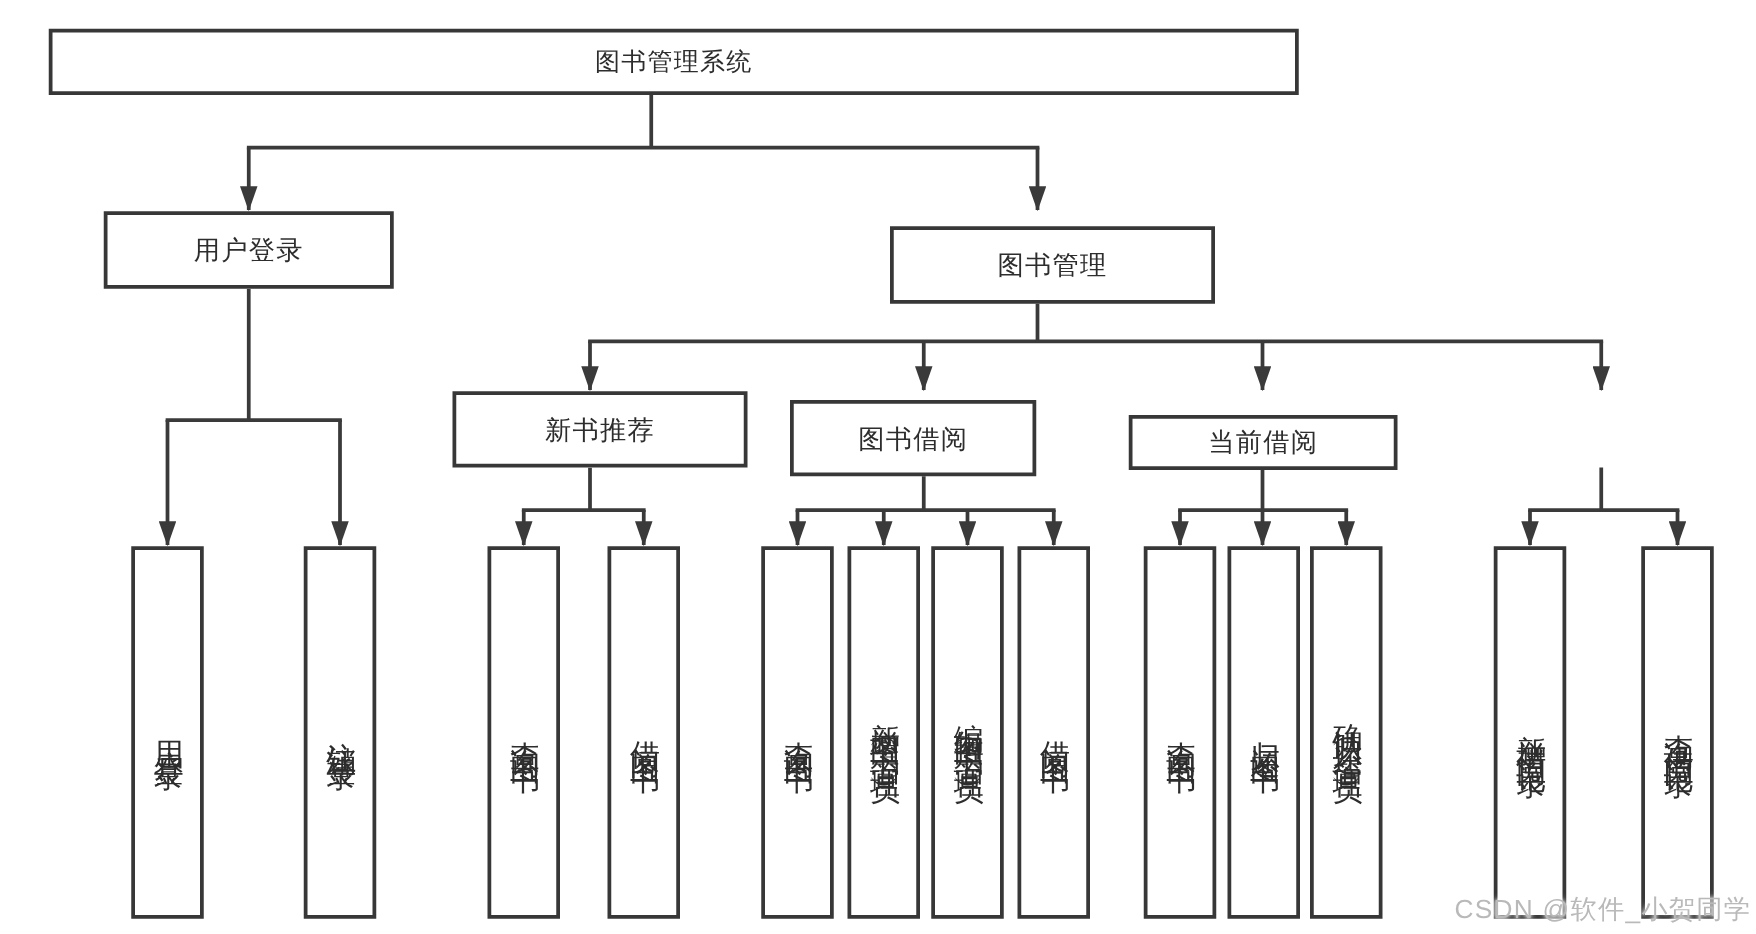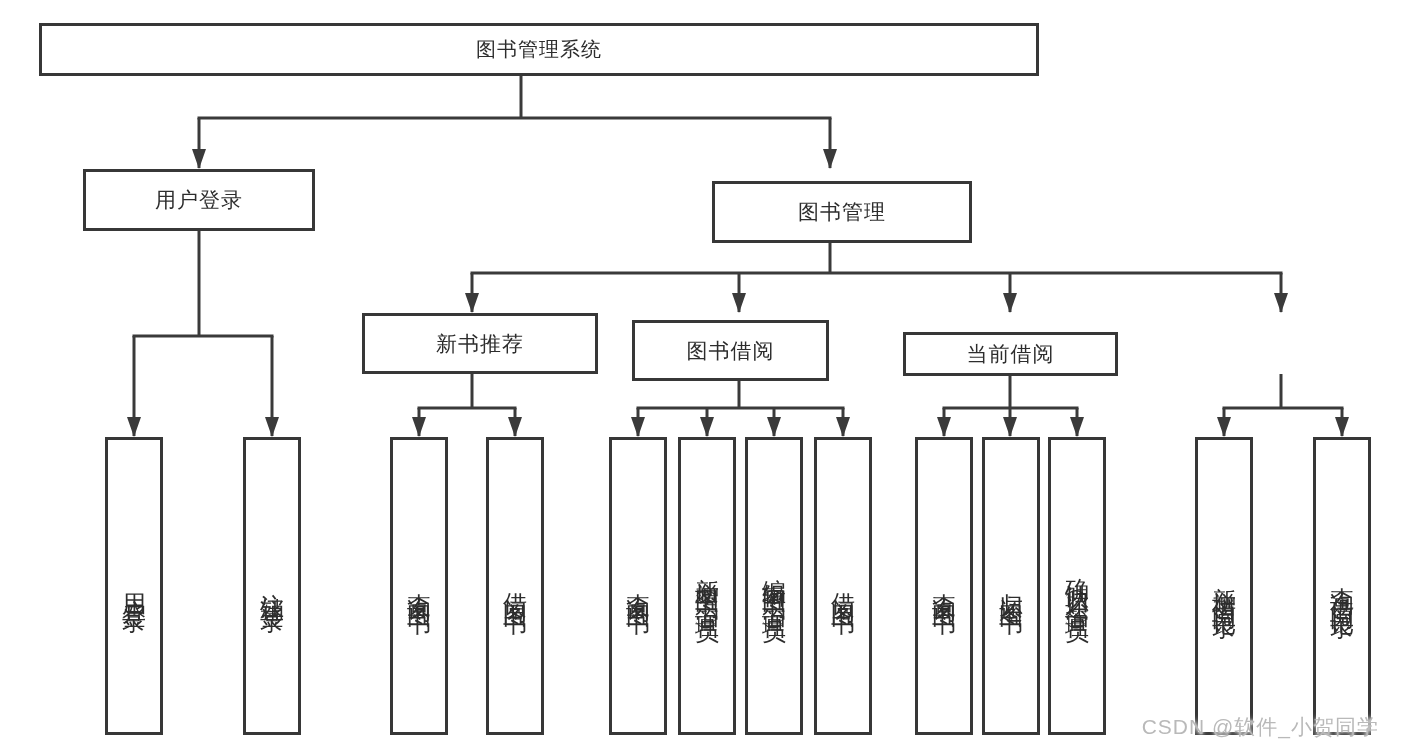--- a/index.html
+++ b/index.html
@@ -53,21 +53,21 @@
     text-orientation: mixed;
     font-size: 24px;
     line-height: 1;
     letter-spacing: 6px;
     color: #2d2d2d;
     white-space: nowrap;
   }
 
   .watermark {
     position: absolute;
-    right: 26px;
+    right: 4px;
     bottom: 6px;
     z-index: 3;
     font-size: 21px;
     color: #b9b9b9;
     text-shadow: 0 0 3px #ffffff, 0 0 6px #ffffff;
     letter-spacing: 1px;
     margin-top: 24px;
   }
 </style>
 </head>

